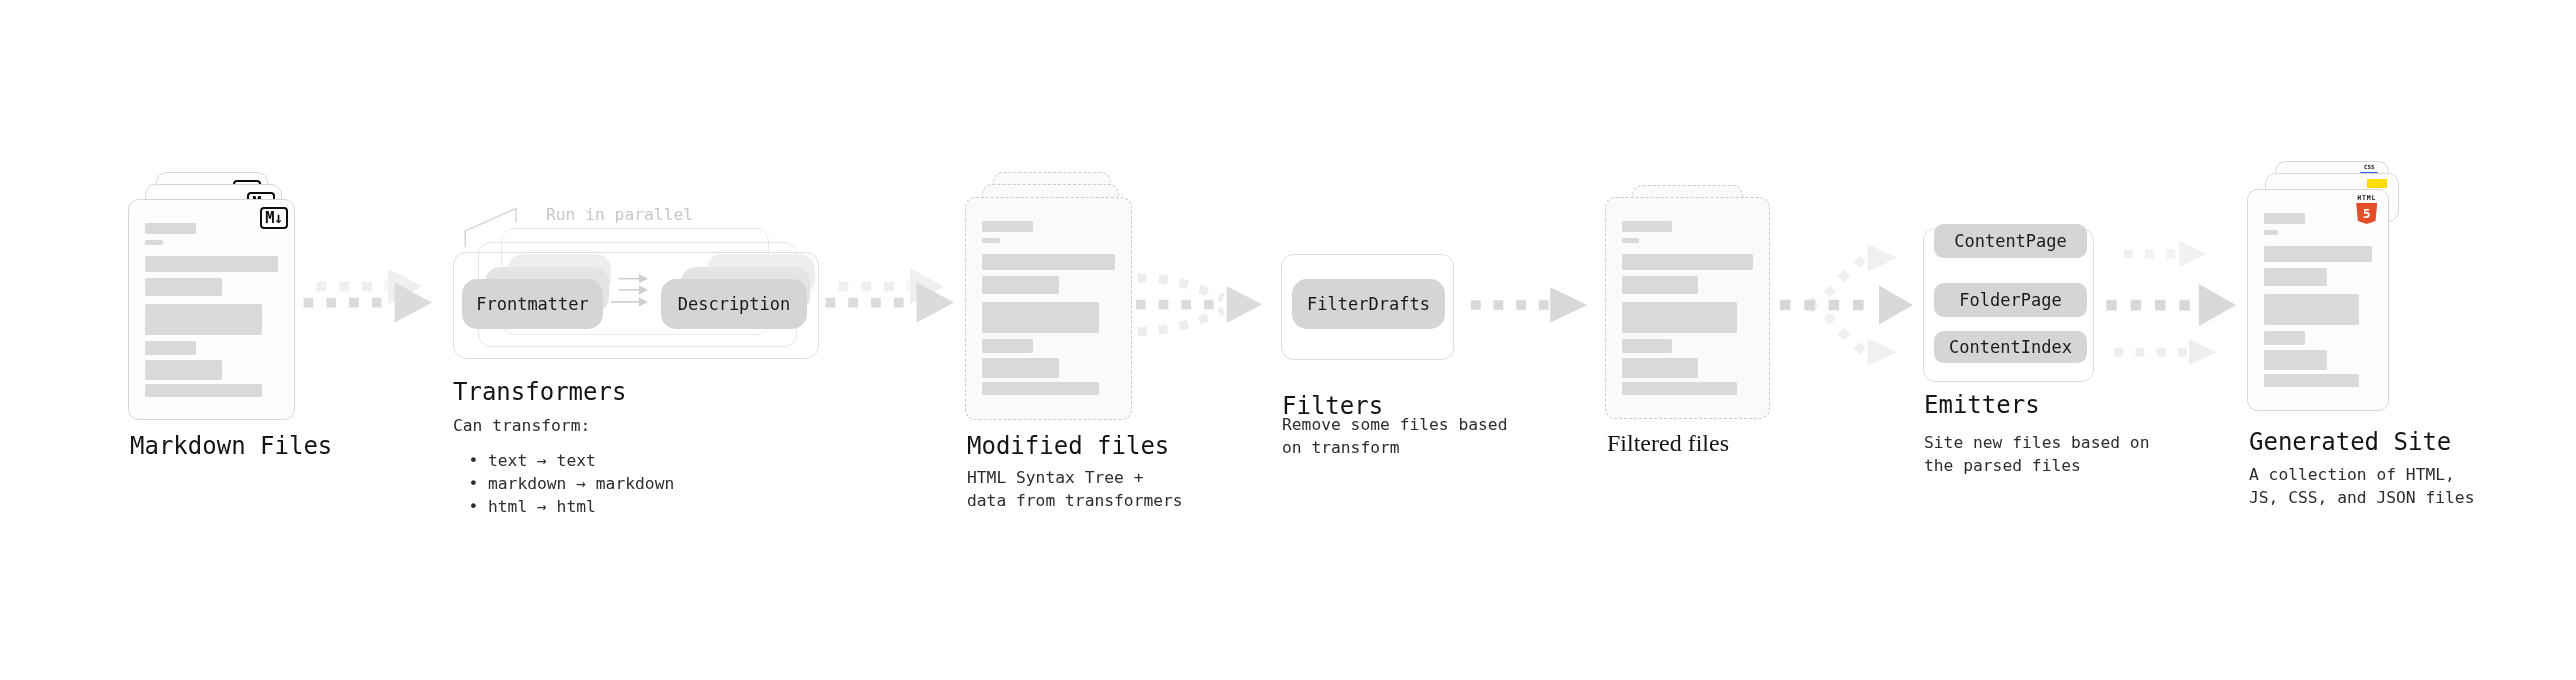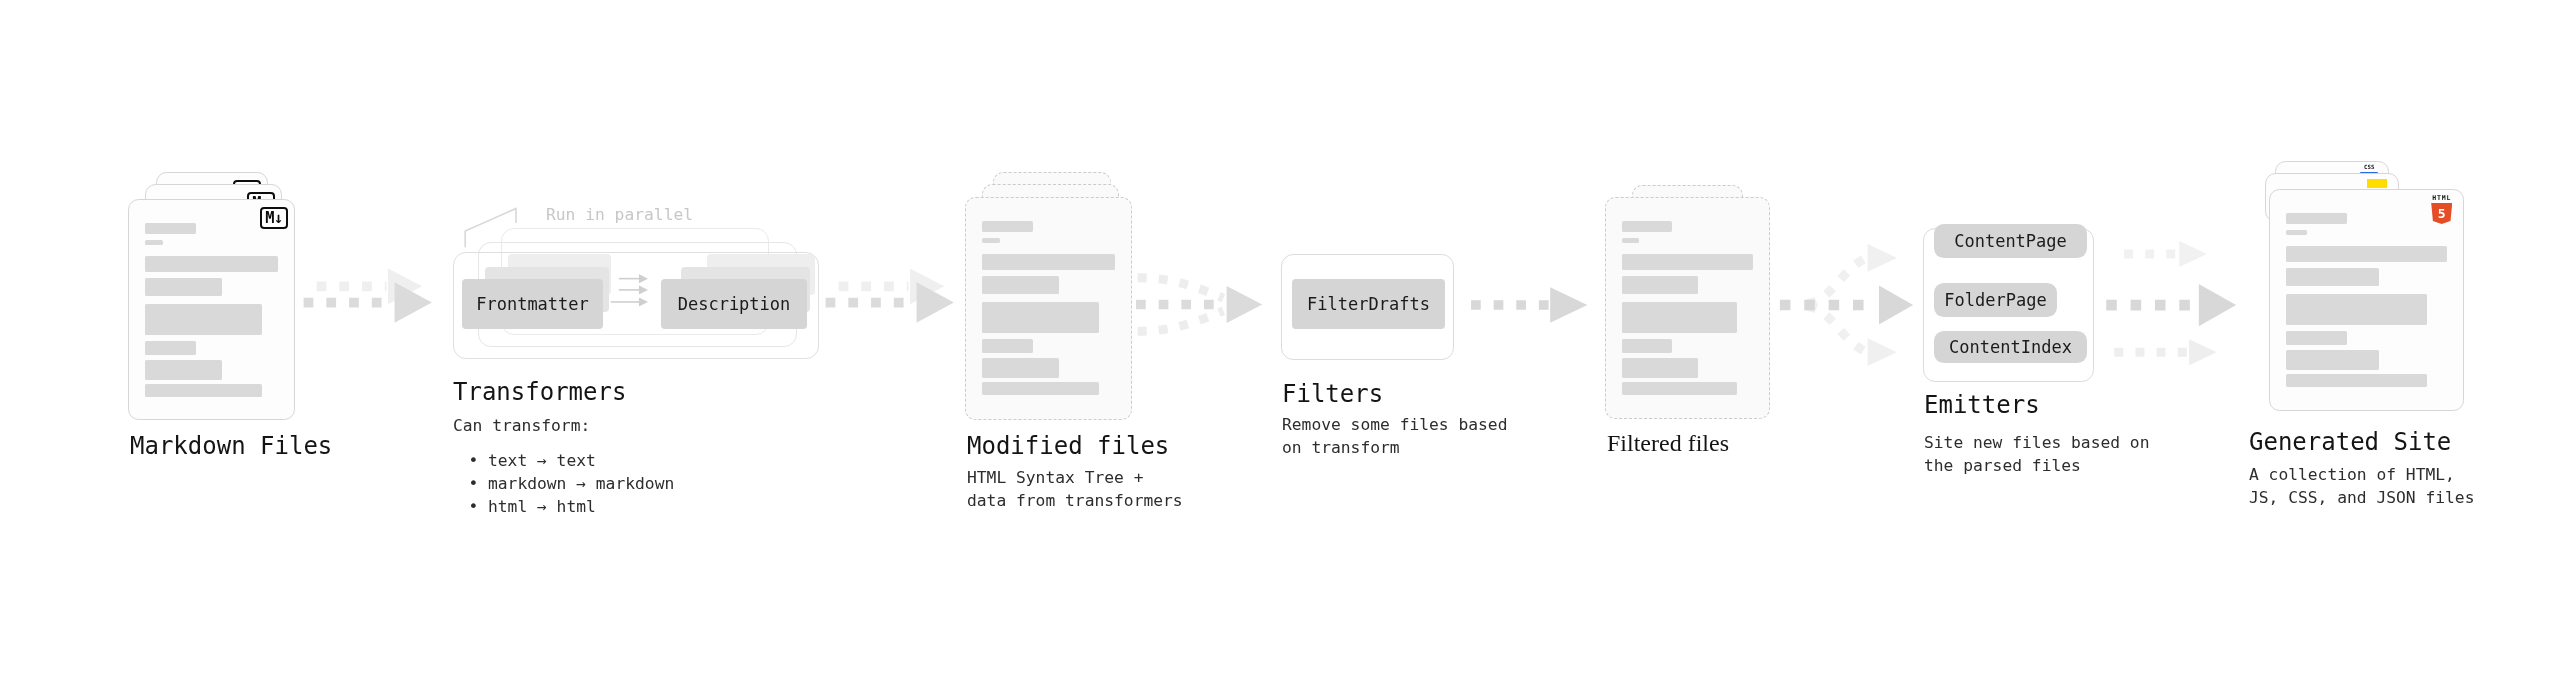--- a/index.html
+++ b/index.html
@@ -29,21 +29,21 @@
   .css-bar{width:18px;height:3.3px;background:#2a66e8;border-radius:0.8px;margin-top:0.8px;}
   .js-badge{position:absolute;top:4.9px;right:11.4px;width:19.5px;height:9px;background:#ffdd00;}
   .html5-badge{position:absolute;top:4.9px;right:7.3px;width:28px;text-align:center;}
   .html5-word{font-size:6.5px;font-weight:700;letter-spacing:0.8px;line-height:7.3px;color:#111;}
   .html5-shield{width:21px;height:21px;margin:0.8px auto 0;background:#e44d26;
                 clip-path:polygon(0 0,100% 0,92% 86%,50% 100%,8% 86%);
                 display:flex;align-items:center;justify-content:center;color:#fff;font-size:13px;font-weight:700;}
 
   
   .tbox{position:absolute;border:1.6px solid #e2e2e2;border-radius:13px;background:transparent;box-sizing:border-box;}
-  .pill{position:absolute;background:#d5d5d5;border-radius:4px;display:flex;align-items:center;
+  .pill{position:absolute;background:#d5d5d5;border-radius:15px;display:flex;align-items:center;
         justify-content:center;font-size:17px;color:#1b1b1b;box-sizing:border-box;}
   .ghost1{background:#eeeeee;}
   .ghost2{background:#e4e4e4;}
   .panel{position:absolute;background:#ffffff;border:1.6px solid #dcdcdc;border-radius:12.2px;box-sizing:border-box;}
 
   
   .node-label{position:absolute;font-size:24px;font-weight:500;color:#141414;white-space:nowrap;}
   .caption{position:absolute;font-size:16.3px;line-height:23px;color:#2d2d2d;white-space:nowrap;}
   .caption .indent{padding-left:15.4px;}
   .caption .mt{margin-top:12px;}
@@ -162,21 +162,21 @@
       <path d="M4,22 C48,22 72,32 110,47" stroke="#ededed" stroke-width="11" stroke-dasharray="11 15" fill="none"></path>
       <path d="M4,88 C48,88 72,78 110,63" stroke="#ededed" stroke-width="11" stroke-dasharray="11 15" fill="none"></path>
       <line x1="2" y1="55" x2="112" y2="55" stroke="#dbdbdb" stroke-width="12" stroke-dasharray="12 16"></line>
       <polygon points="114,32 158,55 114,78" fill="#dbdbdb"></polygon>
     </g>
   </svg>
 
   <div>
     <div class="panel" style="left:1281px;top:254px;width:173px;height:106px;"></div>
     <div class="pill" style="left:1292px;top:279px;width:153px;height:50px;">FilterDrafts</div>
-    <div class="node-label" style="left:1282px;top:380px;">Filters</div>
+    <div class="node-label" style="left:1282px;top:392px;">Filters</div>
     <div class="caption" style="left:1282px;top:413px;">
       <div>Remove some files based</div>
       <div>on transform</div>
     </div>
   </div>
 
   <svg style="left:1469px;top:284px;" width="122" height="42" viewBox="0 0 150 52">
     <g>
       <line x1="2" y1="26" x2="98" y2="26" stroke="#d8d8d8" stroke-width="12" stroke-dasharray="12 16"></line>
       <polygon points="100,4 146,26 100,48" fill="#d8d8d8"></polygon>
@@ -207,21 +207,21 @@
       <path d="M36,82 C66,86 74,120 108,138" stroke="#f0f0f0" stroke-width="11" stroke-dasharray="11 15" fill="none"></path>
       <polygon points="110,121 146,138 110,155" fill="#f0f0f0"></polygon>
       <line x1="2" y1="80" x2="122" y2="80" stroke="#d8d8d8" stroke-width="13" stroke-dasharray="13 17"></line>
       <polygon points="124,56 166,80 124,104" fill="#d8d8d8"></polygon>
     </g>
   </svg>
 
   <div>
     <div class="panel" style="left:1923px;top:228px;width:171px;height:154px;"></div>
     <div class="pill" style="left:1934px;top:224px;width:153px;height:34px;border-radius:9.8px;">ContentPage</div>
-    <div class="pill" style="left:1934px;top:283px;width:123px;height:34px;border-radius:9.8px;">FolderPage</div>
+    <div class="pill" style="left:1934px;top:283px;width:153px;height:34px;border-radius:9.8px;">FolderPage</div>
     <div class="pill" style="left:1934px;top:331px;width:153px;height:32px;border-radius:9.8px;">ContentIndex</div>
     <div class="node-label" style="left:1924px;top:391px;">Emitters</div>
     <div class="caption" style="left:1924px;top:431px;">
       <div>Site new files based on</div>
       <div>the parsed files</div>
     </div>
   </div>
 
   <svg style="left:2103px;top:236px;" width="138" height="135" viewBox="0 0 170 166">
     <g>
@@ -237,21 +237,21 @@
   <div>
     <div class="card" style="left:2275px;top:161px;width:114px;height:49px;">
       <div class="css-badge">
         <div class="css-word">CSS</div>
         <div class="css-bar"></div>
       </div>
     </div>
     <div class="card" style="left:2265px;top:173px;width:134px;height:49px;">
       <div class="js-badge"></div>
     </div>
-    <div class="card" style="left:2247px;top:189px;width:195px;height:222px;margin-left:22px;">
+    <div class="card" style="left:2247px;top:189px;width:142px;height:222px;">
       <div class="html5-badge">
         <div class="html5-word">HTML</div>
         <div class="html5-shield">5</div>
       </div>
       <div class="bars">
         <div class="bar b1"></div>
         <div class="bar b2"></div>
         <div class="bar b3"></div>
         <div class="bar b4"></div>
         <div class="bar b5"></div>

